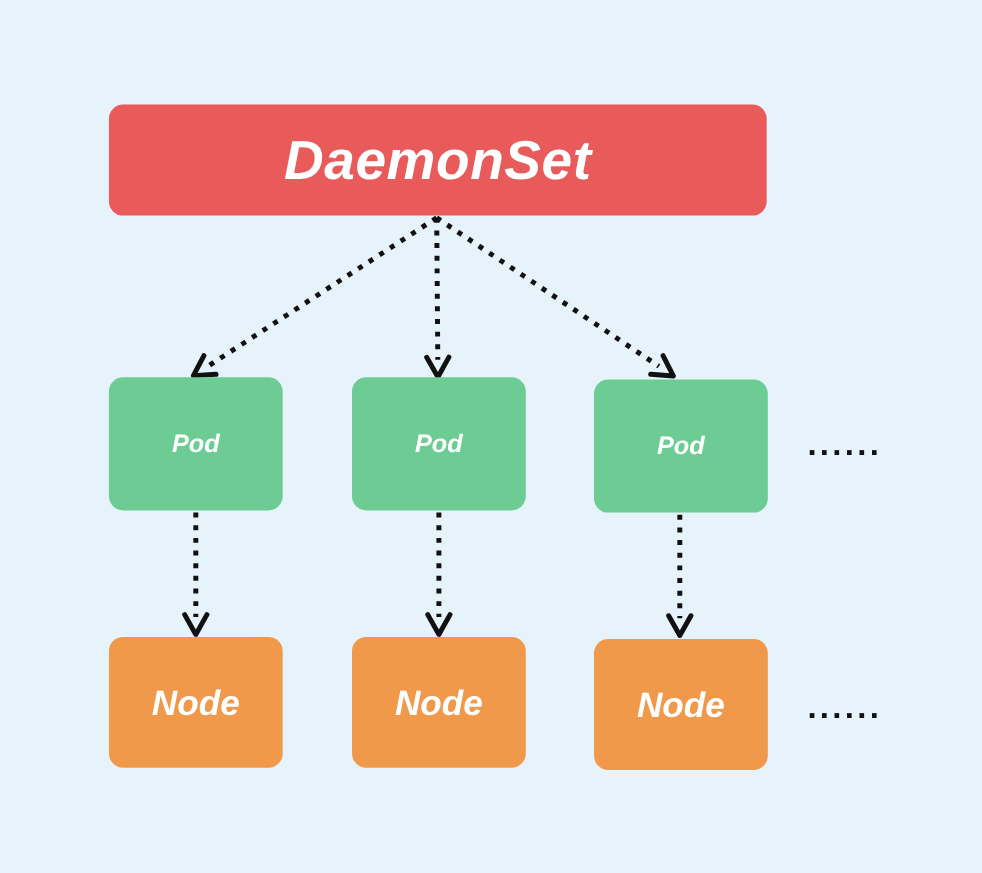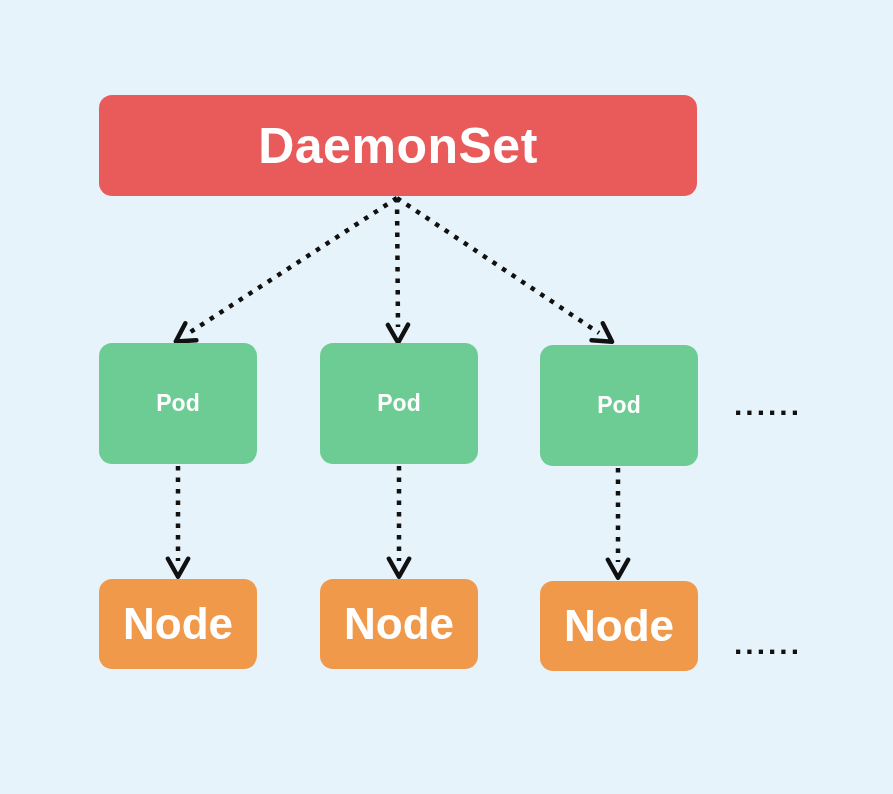--- a/index.html
+++ b/index.html
@@ -18,42 +18,42 @@
   .box {
     position: absolute;
     border-radius: 13px;
     display: flex;
     align-items: center;
     justify-content: center;
     color: var(--text, #FFFFFF);
     font-weight: bold;
     box-sizing: border-box;
   }
-  .box .label { line-height: 1; }
+  .box .label { line-height: 1; font-style: italic; }
   .daemonset {
     left: 99px; top: 95px;
     width: 598px; height: 101px;
     background: var(--daemonset, #E95B5B);
     font-size: 50px;
     letter-spacing: 0.5px;
   }
   .pod {
     top: 343px;
     width: 158px; height: 121px;
     background: var(--pod, #6DCC93);
     font-size: 23px;
   }
   .pod-1 { left: 99px; }
   .pod-2 { left: 320px; }
   .pod-3 { left: 540px; top: 345px; }
   .node {
     top: 579px;
-    width: 158px; height: 90px;
+    width: 158px; height: 119px;
     background: var(--node, #F0994B);
-    font-size: 44px;
+    font-size: 32px;
   }
   .node-1 { left: 99px; }
   .node-2 { left: 320px; }
   .node-3 { left: 540px; top: 581px; }
   .ellipsis {
     position: absolute;
     left: 734px;
     width: 70px;
     color: var(--arrow, #111111);
     font-size: 30px;

